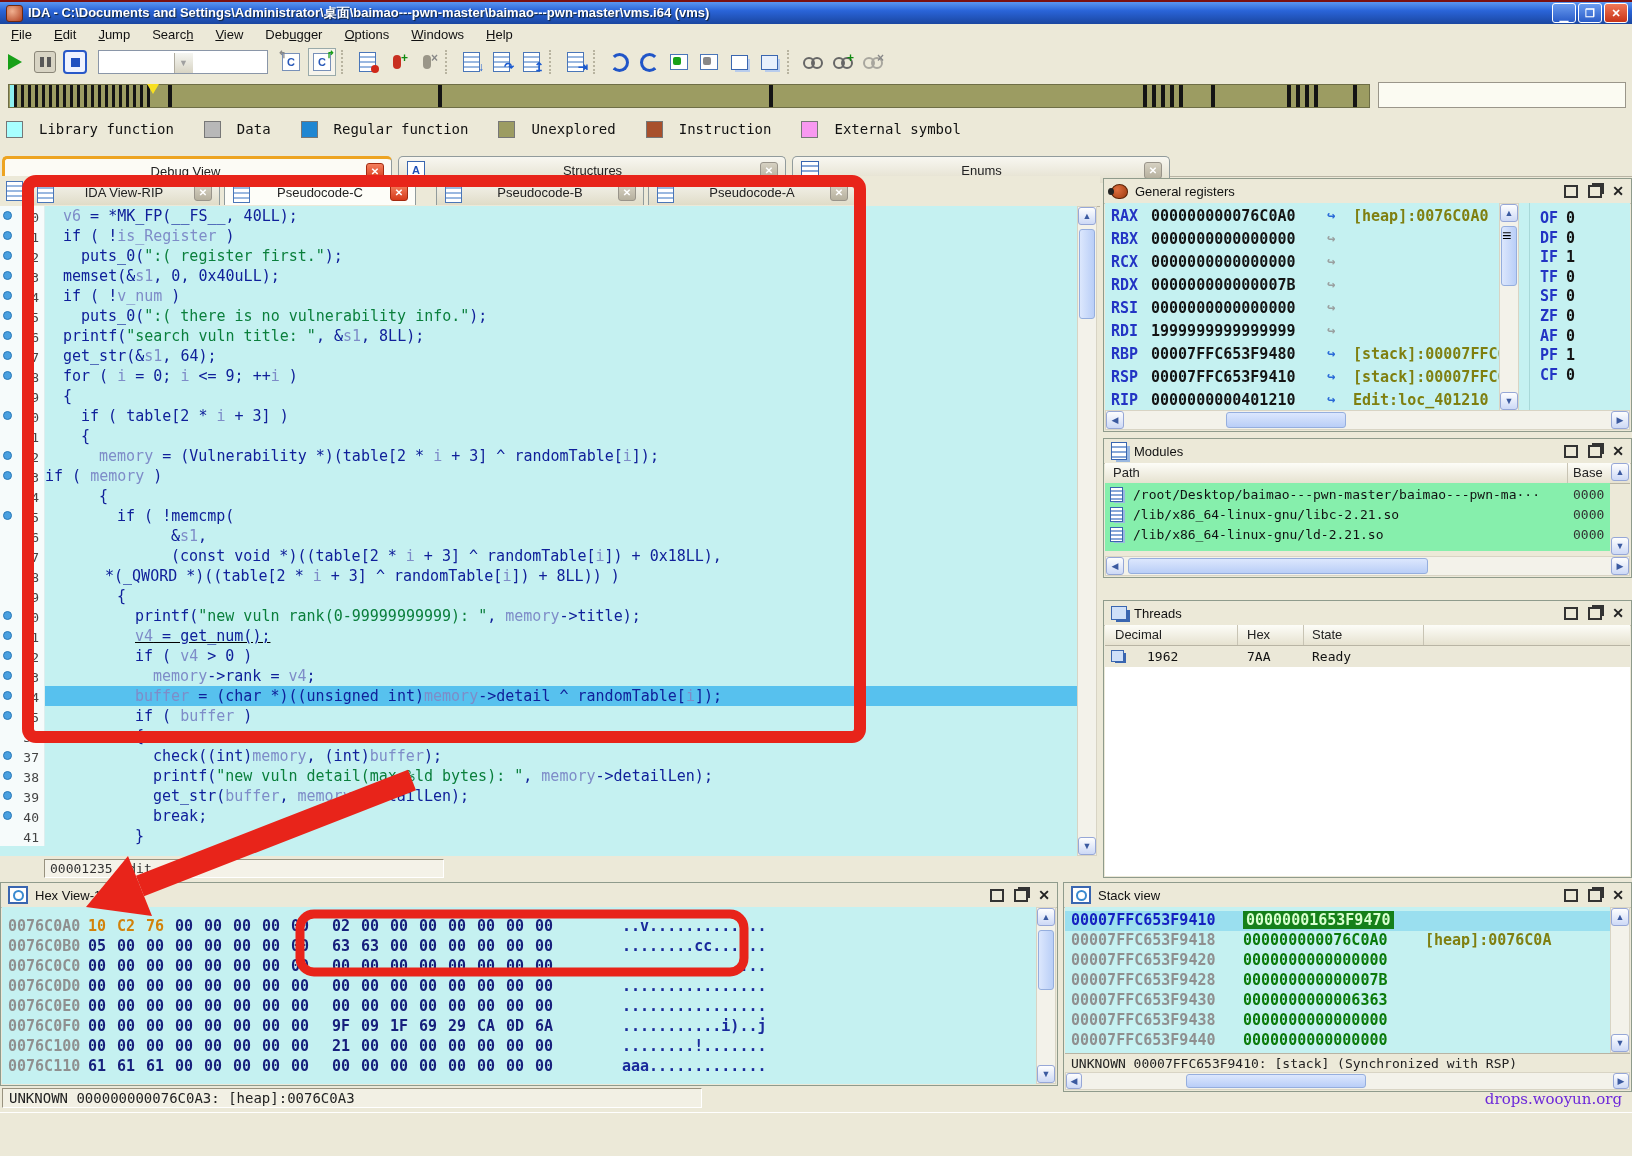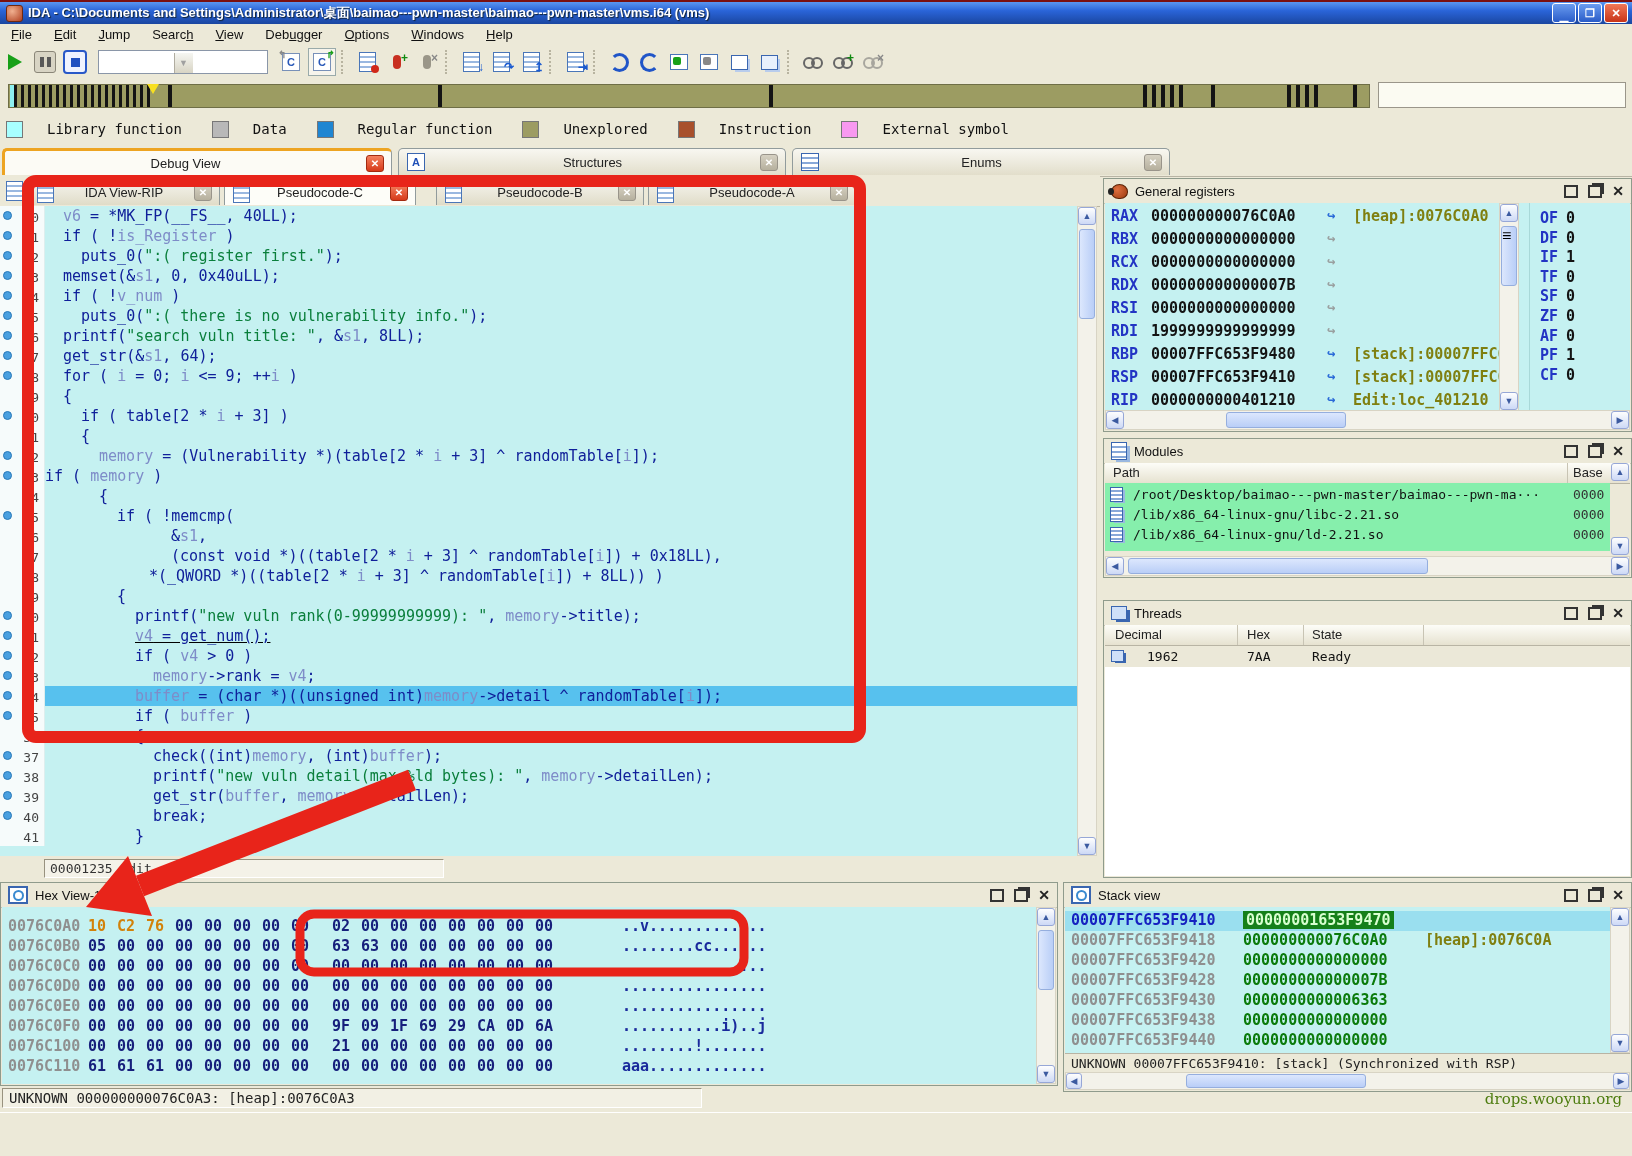--- a/index.html
+++ b/index.html
@@ -69,26 +69,26 @@
   .nmark{position:absolute;top:0;bottom:0;width:4px;background:#141414;}
   .ncluster{position:absolute;top:0;bottom:0;background:repeating-linear-gradient(90deg,#141414 0 4px,transparent 4px 9px);}
   #navarrow{position:absolute;left:138px;top:-1px;width:0;height:0;
     border-top:10px solid #f8e020;border-left:6px solid transparent;border-right:6px solid transparent;}
   #navempty{position:absolute;left:1378px;top:2px;width:248px;height:26px;background:#fbfbf2;
     border:1px solid #9a968a;box-sizing:border-box;}
 
   
   #legend{position:absolute;left:6px;top:112px;width:1620px;height:34px;display:flex;align-items:center;gap:30px;
     font-family:"DejaVu Sans Mono",monospace;font-size:14px;color:#111;}
-  .litem{display:flex;align-items:center;gap:24px;}
+  .litem{display:flex;align-items:center;gap:16px;}
   .chip{width:15px;height:15px;border:1px solid #777;}
 
   
   #tabrow{position:absolute;left:0;top:146px;width:1632px;height:30px;border-bottom:1px solid #b8b4a4;}
-  .tab{position:absolute;top:2px;height:27px;background:linear-gradient(#f8f7f1,#e2decb);
+  .tab{position:absolute;top:10px;height:27px;background:linear-gradient(#f8f7f1,#e2decb);
     border:1px solid #919b9c;border-bottom:none;border-radius:5px 5px 0 0;display:flex;align-items:center;
     font-size:13px;box-sizing:border-box;}
   .tab .lbl{flex:1;text-align:center;color:#222;}
   .tab.active{background:#fcfbf5;border-top:3px solid #eda422;border-left:3px solid #eda422;}
   .xbtn{width:16px;height:15px;margin-right:7px;border-radius:3px;background:linear-gradient(#d6d1c2,#b6b09e);
     border:1px solid #99948a;color:#fff;font-size:10px;font-weight:bold;display:flex;align-items:center;justify-content:center;flex:0 0 auto;}
   .xbtn.red{background:linear-gradient(#f4805e,#d63a1a);border-color:#a32a10;}
   .tabico{margin-left:8px;flex:0 0 auto;}
   .aico{width:16px;height:16px;background:#fff;border:1px solid #3a66b0;color:#2050b8;font-size:11px;font-weight:bold;
     display:flex;align-items:center;justify-content:center;}
@@ -194,21 +194,21 @@
   .sextra{position:absolute;left:360px;color:#7f7f10;}
   #stkstatus{position:absolute;left:1px;right:1px;top:170px;height:20px;background:#ece9d8;border-top:1px solid #b8b4a4;
     font-family:"DejaVu Sans Mono",monospace;font-size:13px;color:#222;padding:2px 0 0 6px;box-sizing:border-box;white-space:nowrap;overflow:hidden;}
 
   
   #statusbar{position:absolute;left:0;top:1086px;width:1058px;height:26px;background:#ece9d8;}
   #statusbar .fld{position:absolute;left:2px;top:2px;width:700px;height:20px;background:#f2f0e4;
     border:1px solid;border-color:#98927f #fff #fff #98927f;font-family:"DejaVu Sans Mono",monospace;font-size:14px;
     color:#222;padding:1px 0 0 6px;box-sizing:border-box;white-space:nowrap;}
   #bottomstrip{position:absolute;left:0;top:1112px;width:1632px;height:44px;background:#ece9d8;border-top:1px solid #fff;}
-  #watermark{position:absolute;right:10px;top:1090px;font-family:"DejaVu Serif",serif;font-size:15px;color:#4d7c0f;}
+  #watermark{position:absolute;right:10px;top:1090px;font-family:"DejaVu Serif",serif;font-size:15px;color:#6d28d9;}
 
   #annotations{position:absolute;left:0;top:0;z-index:60;pointer-events:none;}
 </style>
 </head>
 <body>
 
 <div id="app">
 
   <div id="titlebar">
     <span class="appico"></span>
@@ -530,21 +530,21 @@
       <div class="cl">
         <span class="gut">
           <span class="lnum">27</span>
         </span>
         <span class="ct" style="padding-left: 126px;"><span class="tok-d">(const void *)((table[2 * </span><span class="tok-v">i</span><span class="tok-d"> + 3] ^ randomTable[</span><span class="tok-v">i</span><span class="tok-d">]) + 0x18LL),</span></span>
       </div>
       <div class="cl">
         <span class="gut">
           <span class="lnum">28</span>
         </span>
-        <span class="ct" style="padding-left: 104px;"><span class="tok-d">*(_QWORD *)((table[2 * </span><span class="tok-v">i</span><span class="tok-d"> + 3] ^ randomTable[</span><span class="tok-v">i</span><span class="tok-d">]) + 8LL)) )</span></span>
+        <span class="ct" style="padding-left: 60px;"><span class="tok-d">*(_QWORD *)((table[2 * </span><span class="tok-v">i</span><span class="tok-d"> + 3] ^ randomTable[</span><span class="tok-v">i</span><span class="tok-d">]) + 8LL)) )</span></span>
       </div>
       <div class="cl">
         <span class="gut">
           <span class="lnum">29</span>
         </span>
         <span class="ct" style="padding-left: 72px;"><span class="tok-d">{</span></span>
       </div>
       <div class="cl">
         <span class="gut">
           <span class="dot"></span>

